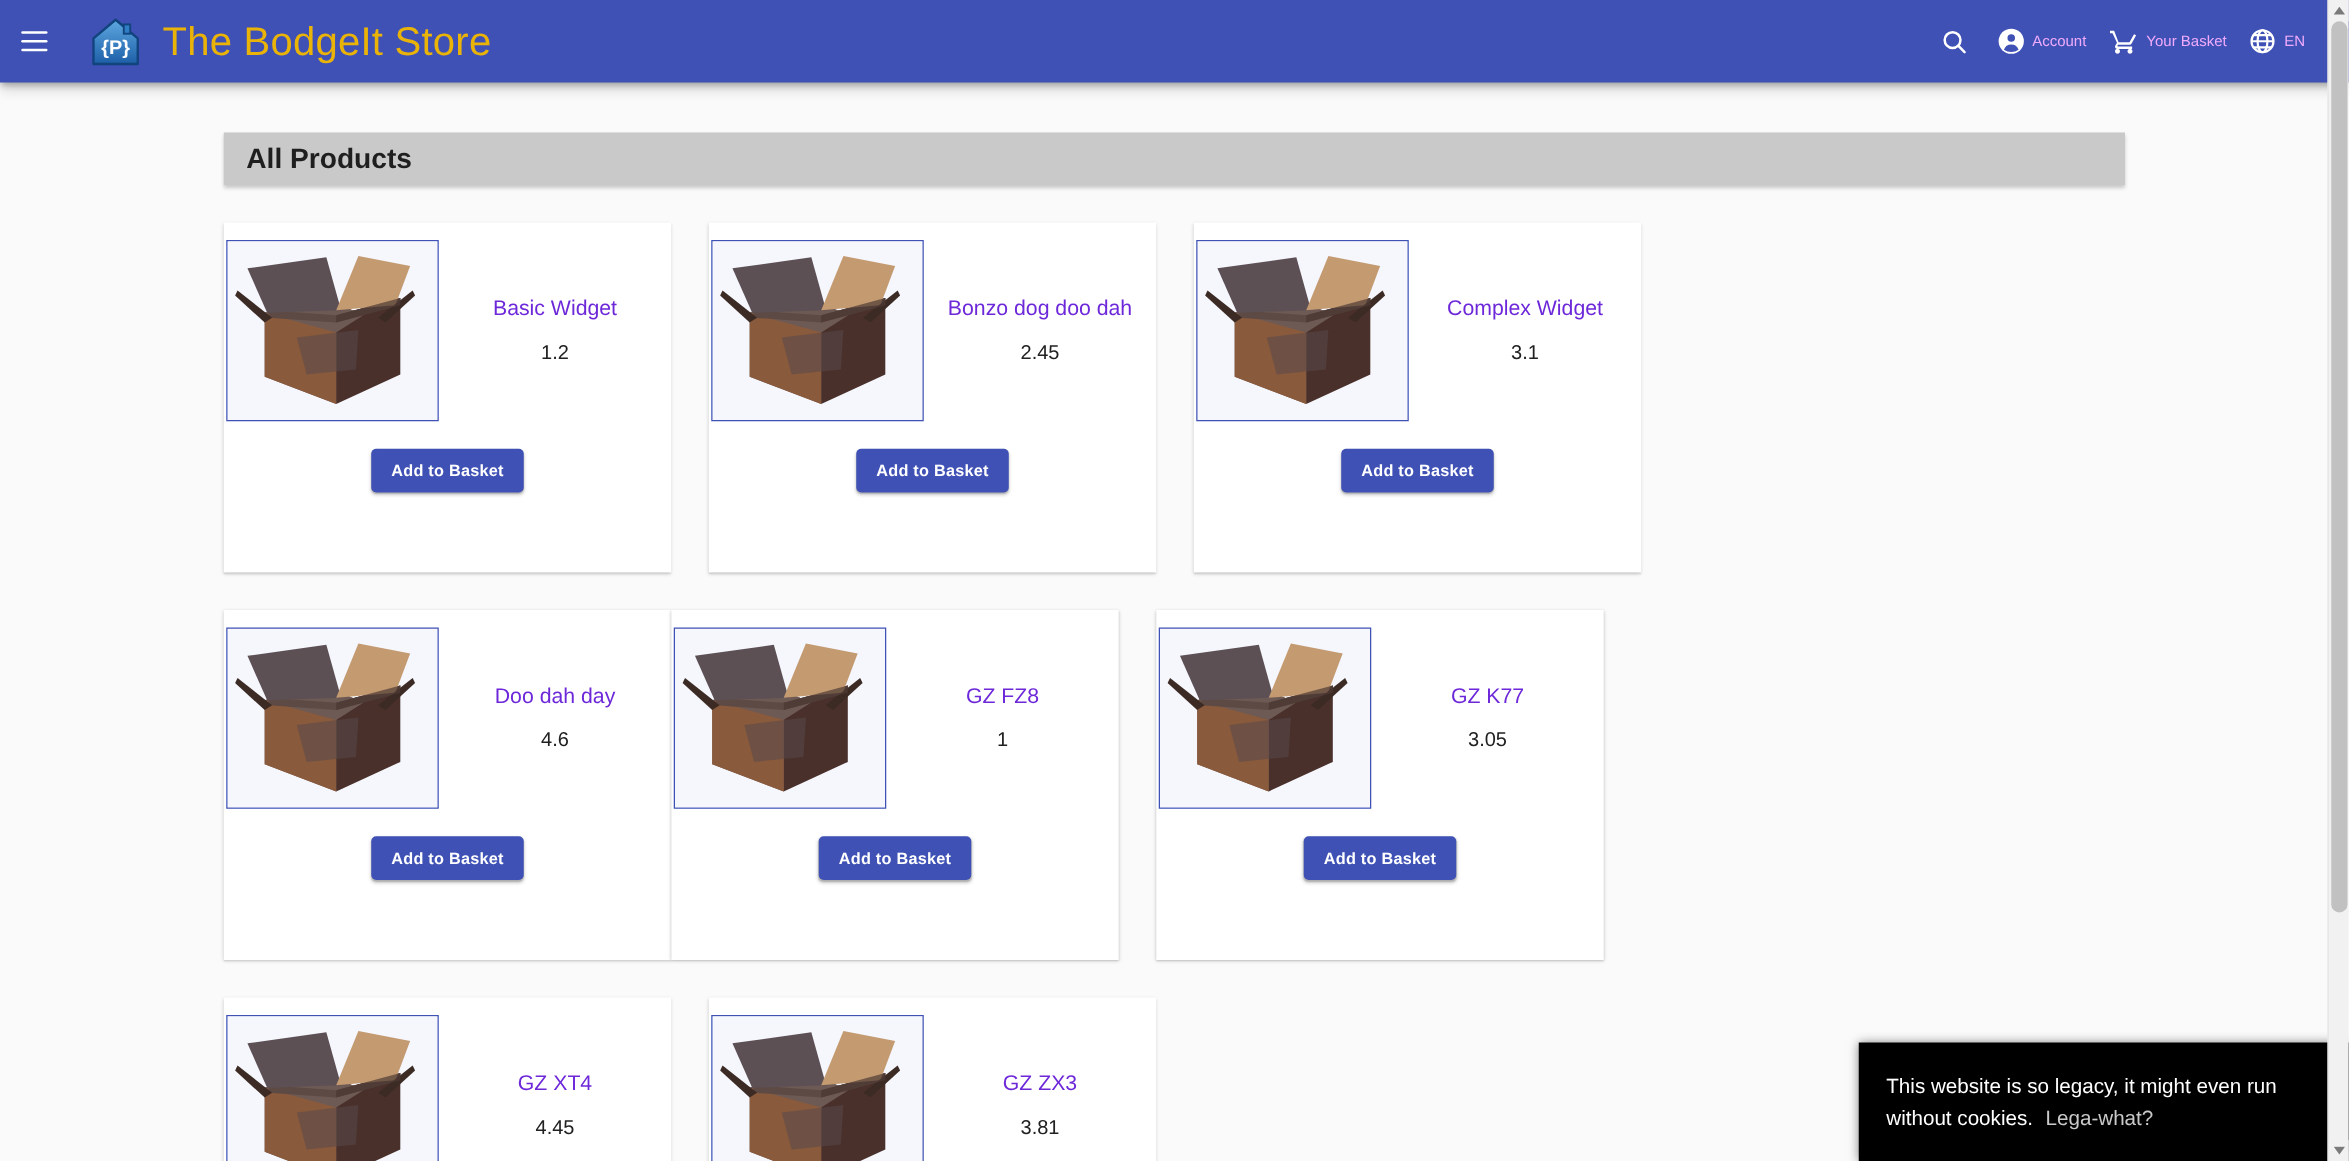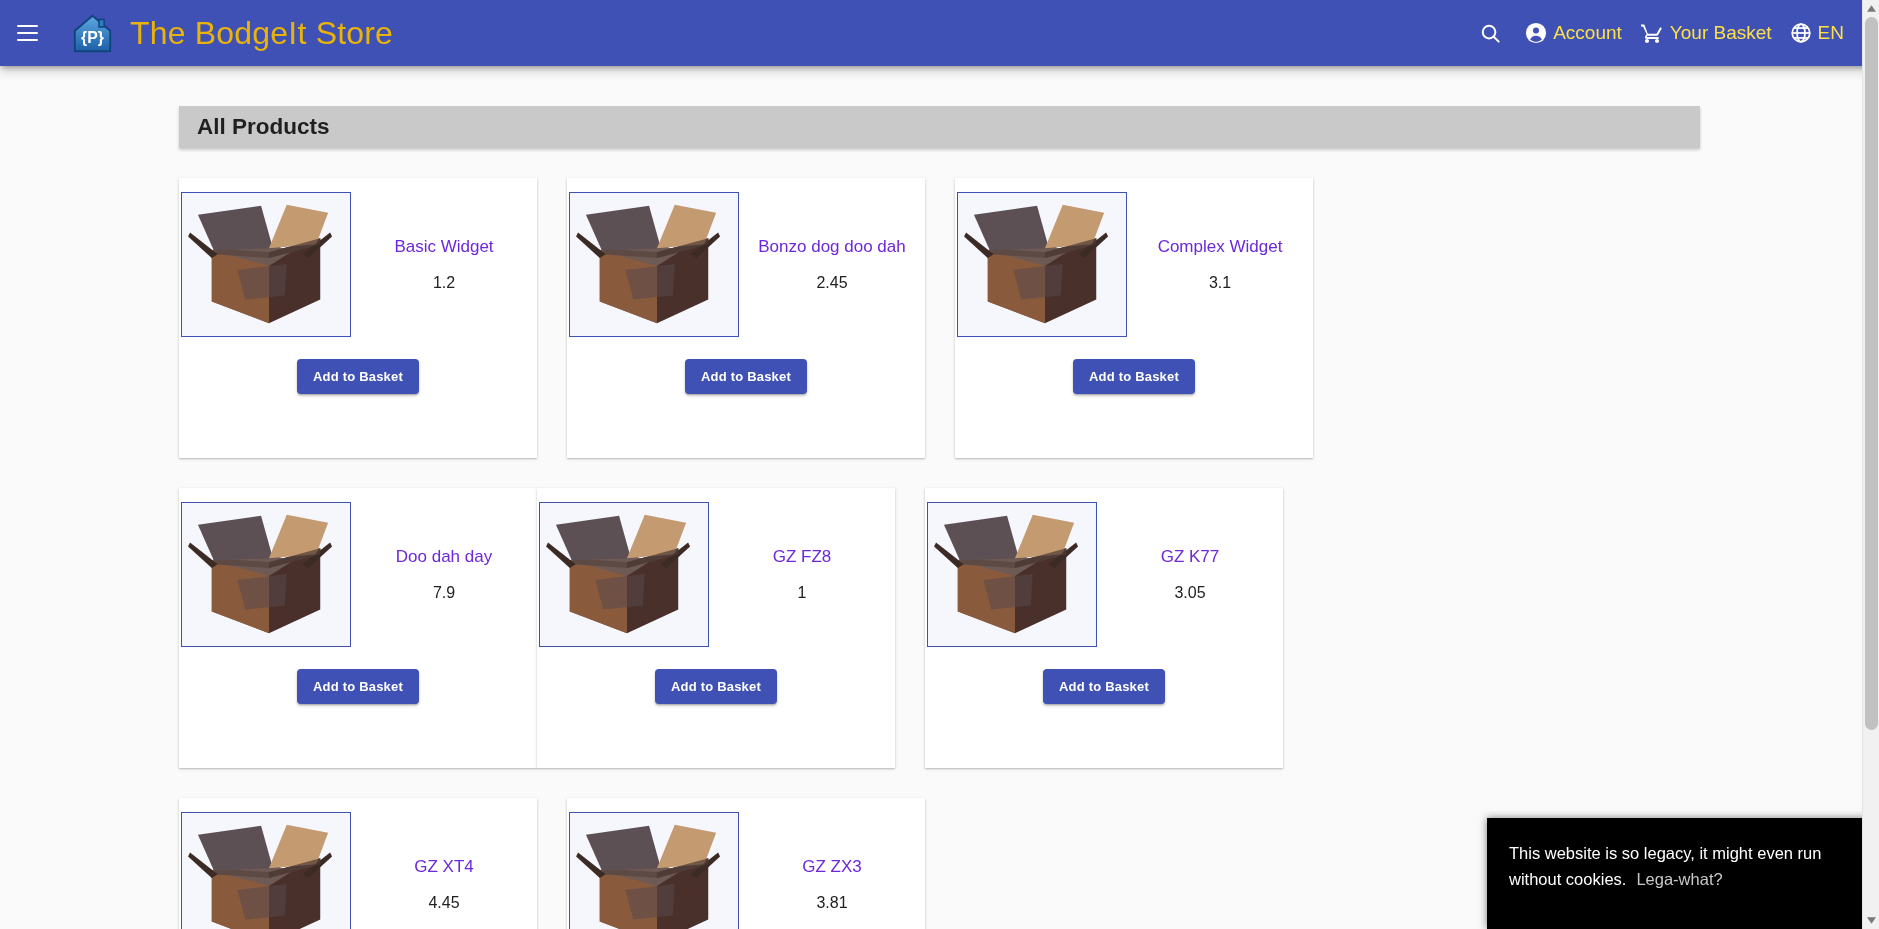--- a/index.html
+++ b/index.html
@@ -65,22 +65,22 @@
   .appbar-right {
     margin-left: auto;
     display: flex;
     align-items: center;
     padding-right: 26px;
     gap: 0;
   }
   .nav-item {
     display: flex;
     align-items: center;
-    color: #fde047;
-    font-size: 19px;
+    color: #f0abfc;
+    font-size: 12px;
     cursor: pointer;
     padding: 6px 9px;
     white-space: nowrap;
   }
   .nav-item .ic { display: flex; align-items:center; }
   .nav-item .lbl { margin-left: 6px; }
   .nav-search { padding: 6px 14px; }
 
   
   .content {
@@ -180,21 +180,21 @@
   }
 
   
   .cookie {
     position: absolute;
     right: 0px;
     bottom: 0px;
     width: 392px;
     background: #000000;
     color: #ffffff;
-    padding: 22px 22px 36px 22px;
+    padding: 22px 22px 20px 22px;
     z-index: 60;
     box-shadow: 0 0 8px rgba(0,0,0,.5);
   }
   .cookie-msg {
     font-size: 16.5px;
     line-height: 1.62;
   }
   .cookie-link {
     color: #c9c9c9;
     margin-left: 10px;
@@ -431,21 +431,21 @@
     <polygon points="88,56 106,12 148,20 136,52" fill="#c49a71"></polygon>
     <polygon points="8,40 36,62 30,66 6,44" fill="#3c2b24"></polygon>
     <polygon points="150,40 122,62 128,66 152,44" fill="#3c2b24"></polygon>
     <polygon points="88,60 140,46 140,52 88,66" fill="#4e3a34" opacity=".7"></polygon>
     <polygon points="56,78 106,72 104,104 64,108" fill="#574a4a" opacity=".55"></polygon>
   </g>
 </svg>
             </span>
       <div class="meta">
         <div class="pname">Doo dah day</div>
-        <div class="pprice">7.9</div>
+        <div class="pprice">4.6</div>
       </div>
     </div>
     <div class="card-actions">
       <button class="btn-basket">Add to Basket</button>
     </div>
         </div>
         <div class="card">
     <div class="card-top">
       <span class="thumb">
 <svg viewBox="0 0 170 145" xmlns="http://www.w3.org/2000/svg">

